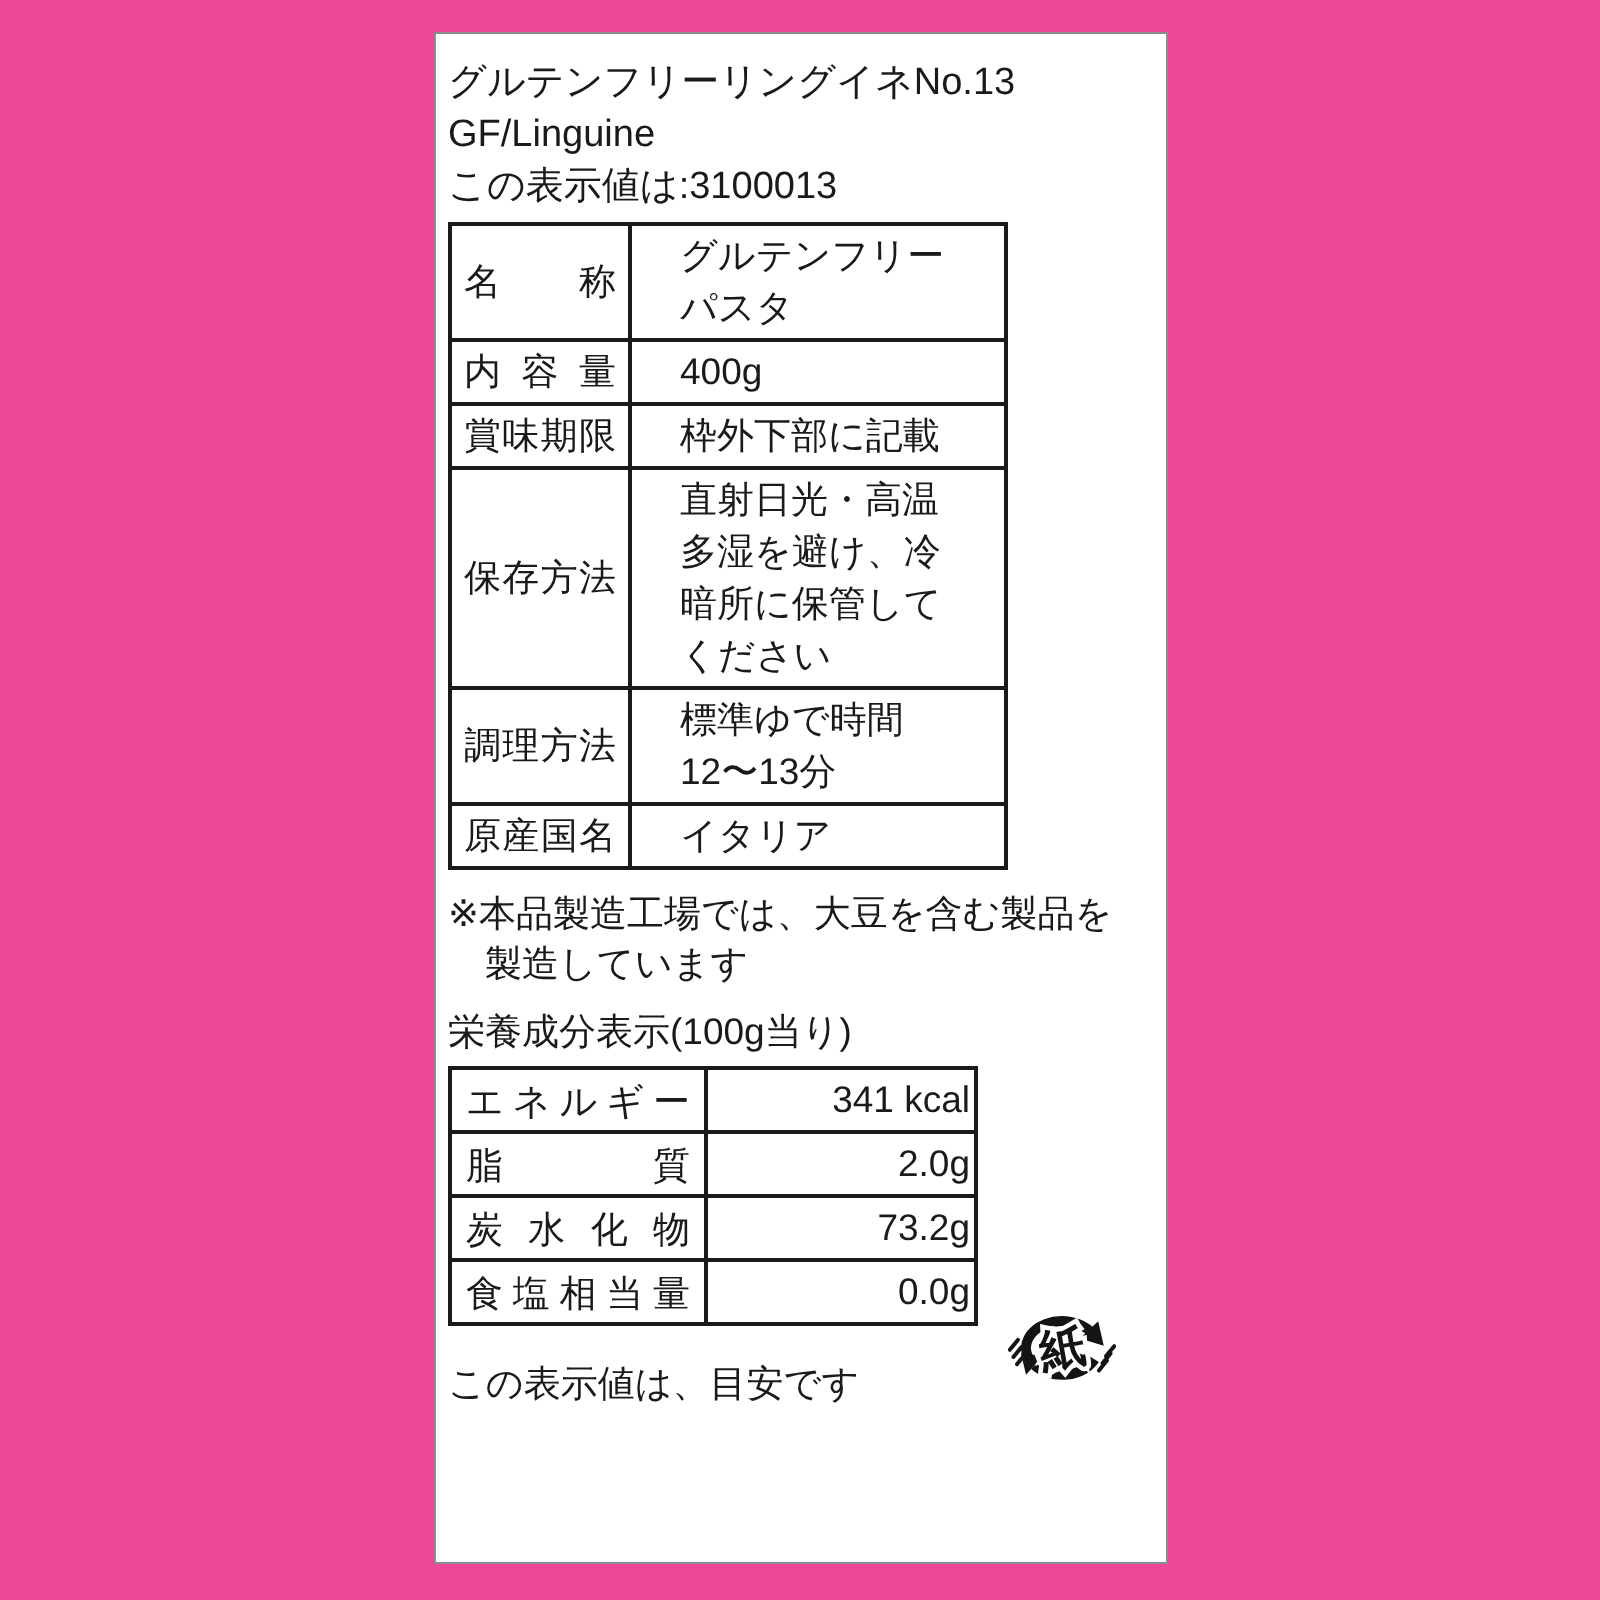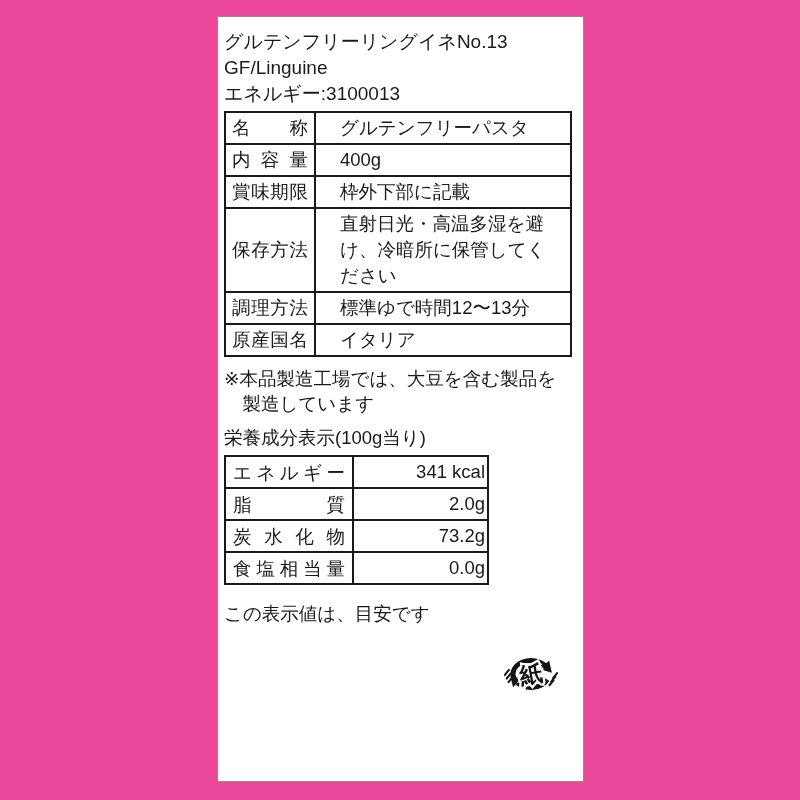--- a/index.html
+++ b/index.html
@@ -9,21 +9,21 @@
     font-family:"Liberation Sans","DejaVu Sans",sans-serif; color:#1a1a1a;
   }
   .label-box {
     position:absolute; left:217px; top:16px; width:367px; height:766px;
     background:#ffffff; border:1.5px solid #8c8c8c;
     padding:12px 9px 0 6px;
   }
   .hdr-line { font-size:19px; line-height:26px; font-weight:500; white-space:nowrap; }
 
   table { border-collapse:collapse; }
-  .info-table { table-layout:fixed; width:348px; margin-top:4px; }
+  .info-table { table-layout:fixed; width:280px; margin-top:4px; }
   .info-table td {
     border:2px solid #1a1a1a; font-size:18.5px; font-weight:500;
     vertical-align:middle; line-height:26px;
   }
   .info-table td.lbl { width:90px; padding:2px 6px; text-align:justify; text-align-last:justify; }
   .info-table td.val { padding:2px 24px; white-space:pre-line; }
   tr.h1 td { height:32px; }
   tr.h2 td { height:58px; }
 
   .note { margin-top:9px; font-size:18.5px; font-weight:500; line-height:25px; white-space:pre-line; }
@@ -47,21 +47,21 @@
   }
 </style>
 </head>
 <body>
 
 <div class="page">
   <div class="label-box">
 
     <div class="hdr-line">グルテンフリーリングイネNo.13</div>
     <div class="hdr-line">GF/Linguine</div>
-    <div class="hdr-line">エネルギー:3100013</div>
+    <div class="hdr-line">この表示値は:3100013</div>
 
     <table class="info-table">
       <tbody>
         <tr class="h1">
           <td class="lbl">名称</td>
           <td class="val">グルテンフリーパスタ</td>
         </tr>
         <tr class="h1">
           <td class="lbl">内容量</td>
           <td class="val">400g</td>

